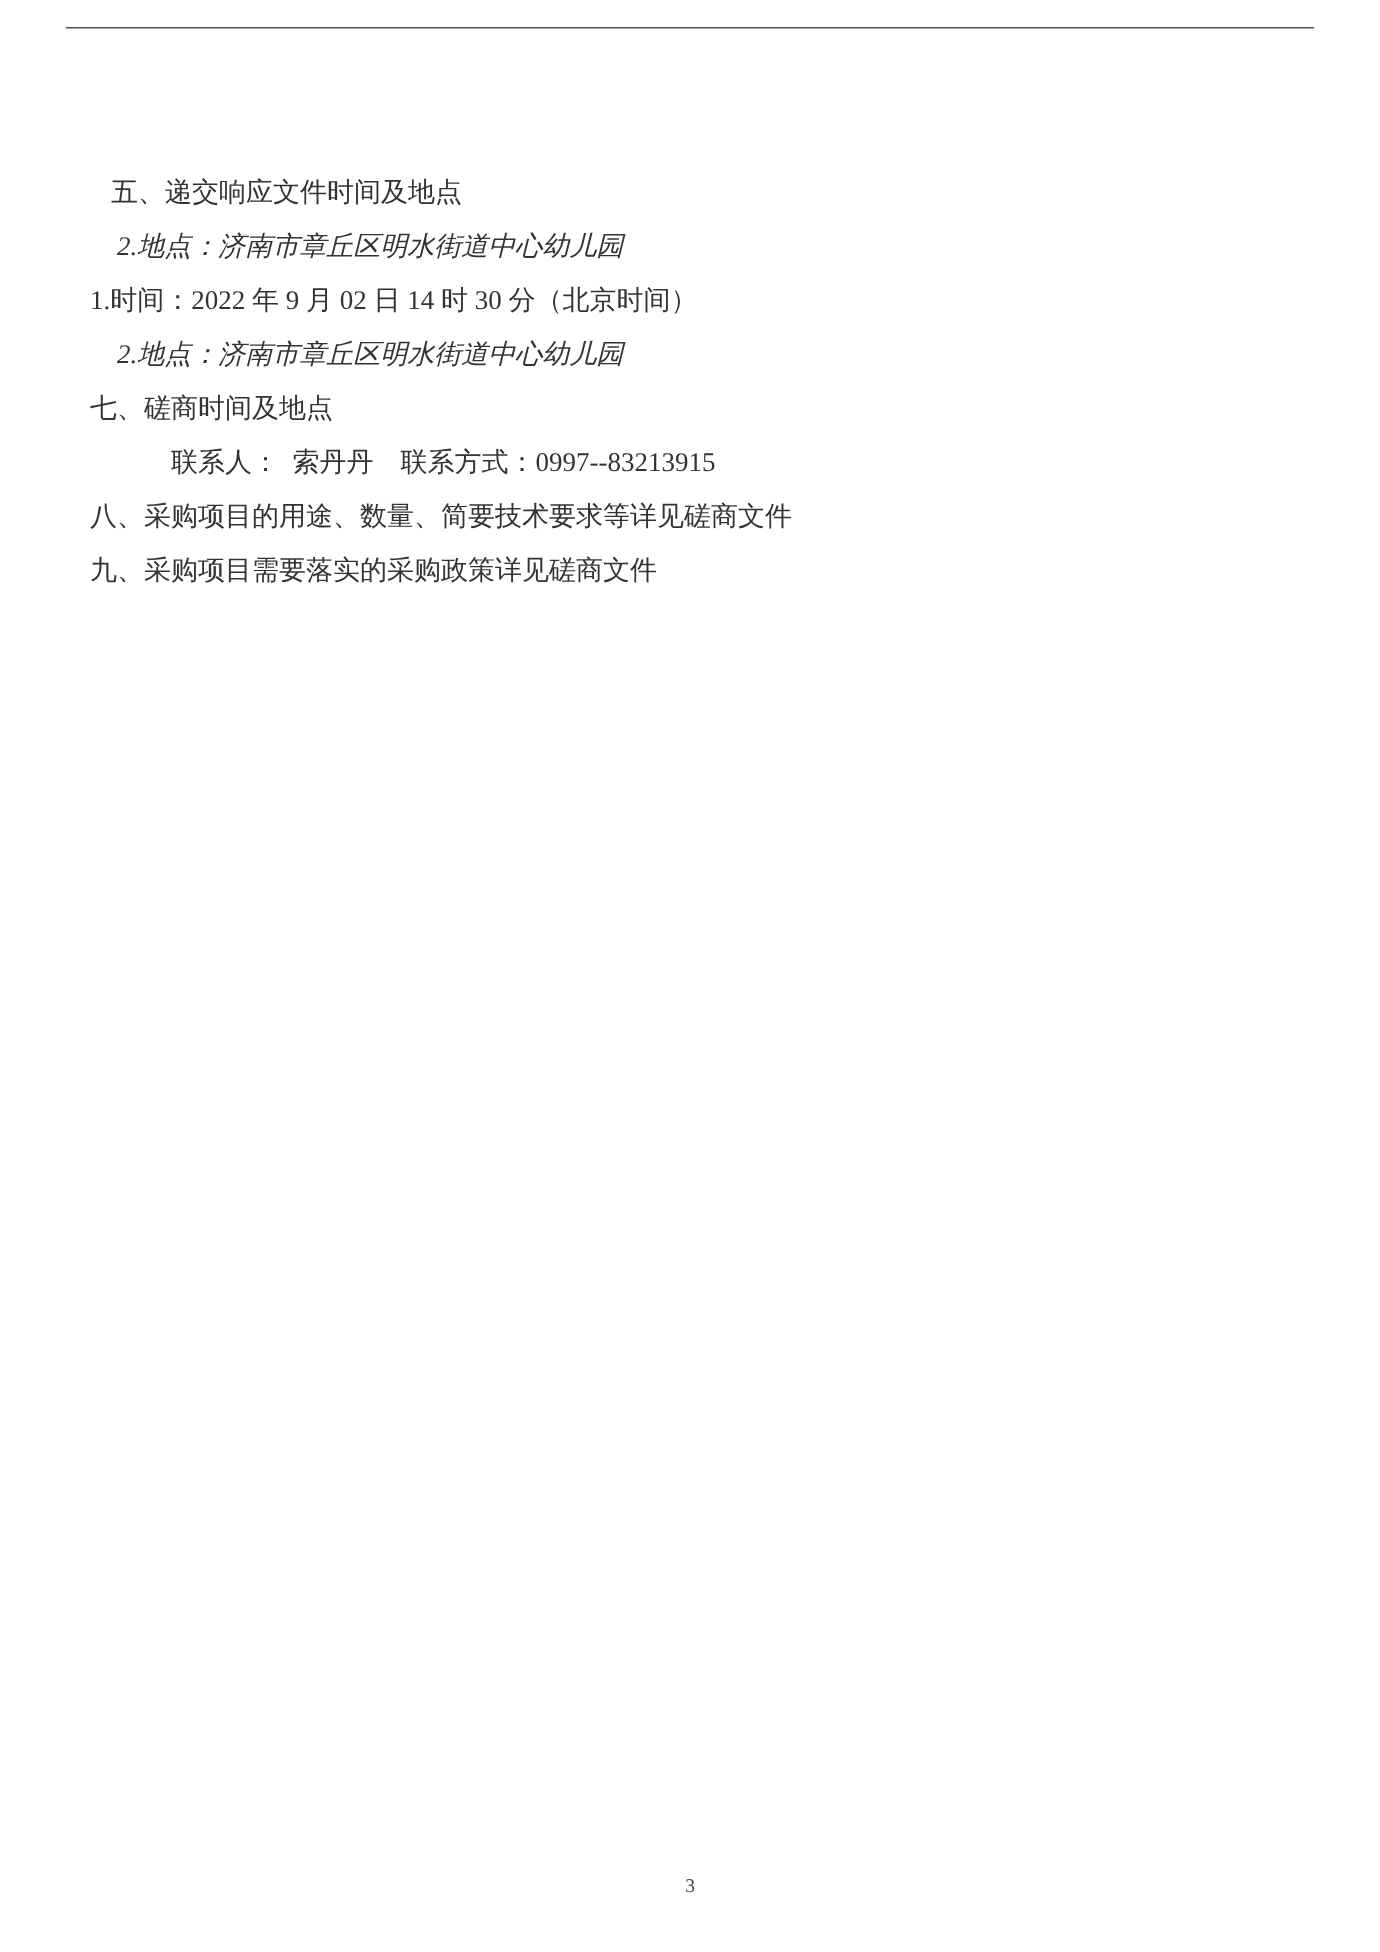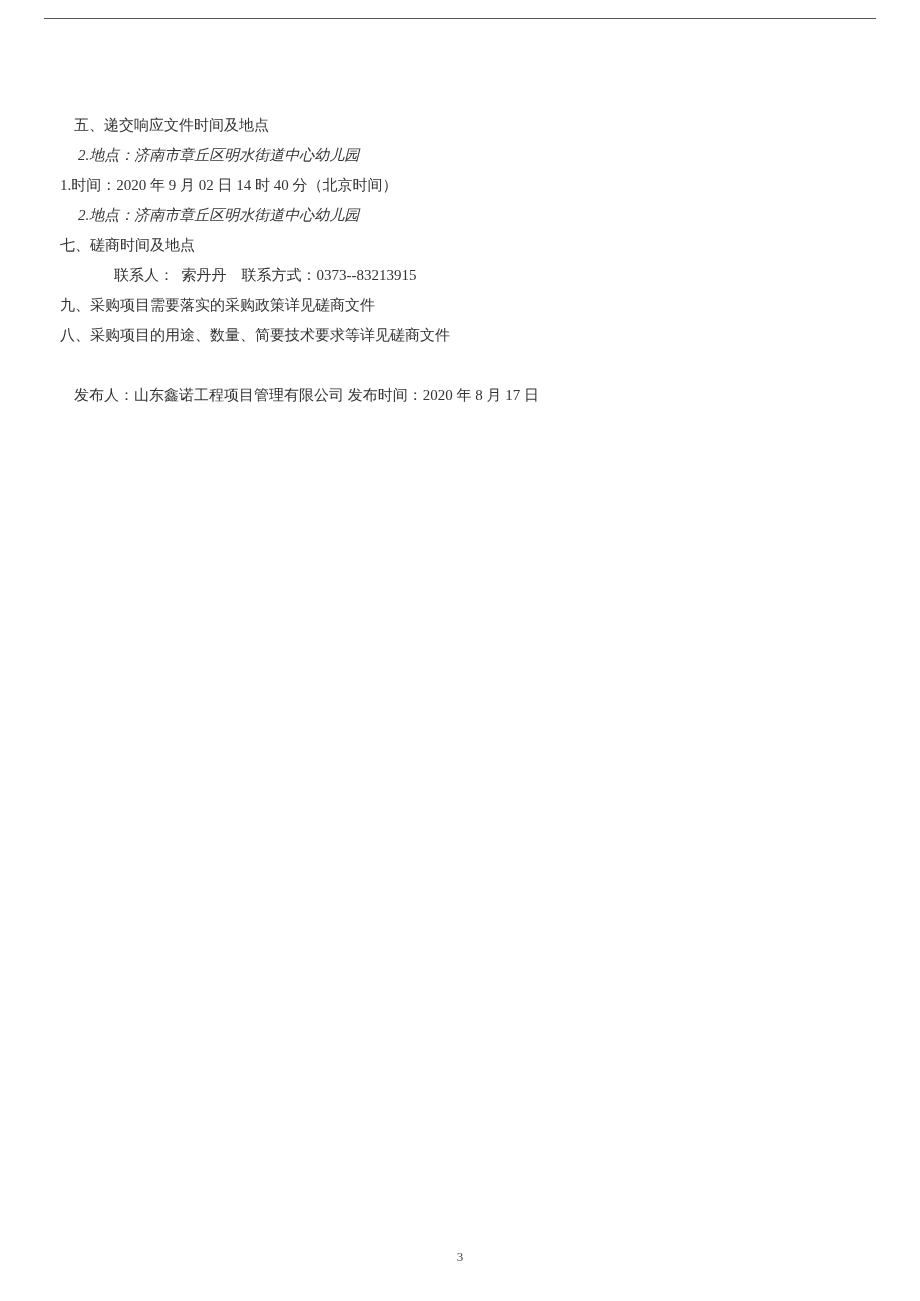--- a/index.html
+++ b/index.html
@@ -21,21 +21,21 @@
       left: 44px;
       right: 44px;
       height: 0;
       border-top: 1.5px solid #555555;
     }
     .content {
       position: absolute;
       top: 110px;
       left: 60px;
       right: 60px;
-      font-size: 15px;
+      font-size: 18px;
       line-height: 2.0;
       color: #333333;
     }
     .content p {
       margin: 0;
       white-space: pre;
     }
     .indent-1 { padding-left: 14px; }
     .indent-2 { padding-left: 34px; }
     .indent-3 { padding-left: 18px; font-style: italic; }
@@ -53,23 +53,22 @@
     }
   </style>
 </head>
 <body>
 
 <div class="top-rule"></div>
 
 <div class="content">
   <p class="indent-1">五、递交响应文件时间及地点</p>
   <p class="indent-3">2.地点：济南市章丘区明水街道中心幼儿园</p>
-  <p class="indent-0">1.时间：2020 年 9 月 02 日 14 时 40 分（北京时间）</p>
+  <p class="indent-0">1.时间：2022 年 9 月 02 日 14 时 30 分（北京时间）</p>
   <p class="indent-3">2.地点：济南市章丘区明水街道中心幼儿园</p>
   <p class="indent-0">七、磋商时间及地点</p>
-  <p class="indent-4">联系人：  索丹丹    联系方式：0373--83213915</p>
+  <p class="indent-4">联系人：  索丹丹    联系方式：0997--83213915</p>
+  <p class="indent-0">八、采购项目的用途、数量、简要技术要求等详见磋商文件</p>
   <p class="indent-0">九、采购项目需要落实的采购政策详见磋商文件</p>
-  <p class="indent-0">八、采购项目的用途、数量、简要技术要求等详见磋商文件</p>
   <p class="indent-0">&nbsp;</p>
-  <p class="indent-1">发布人：山东鑫诺工程项目管理有限公司 发布时间：2020 年 8 月 17 日</p>
 </div>
 
 <div class="page-number">3</div>
 
 </body></html>

